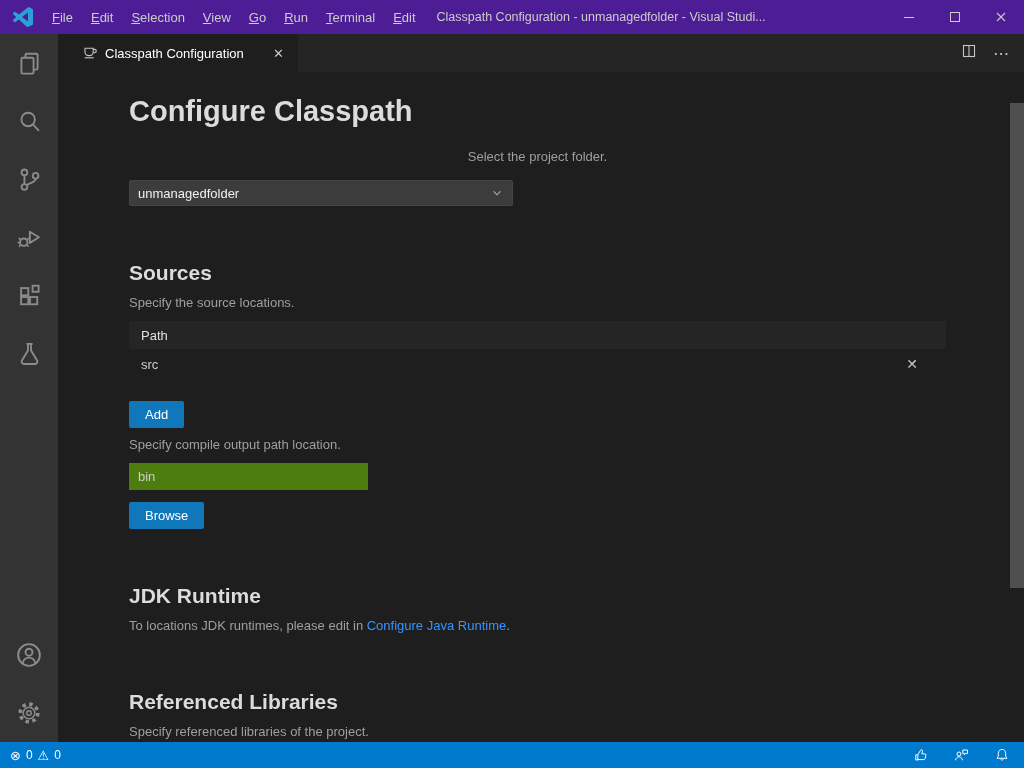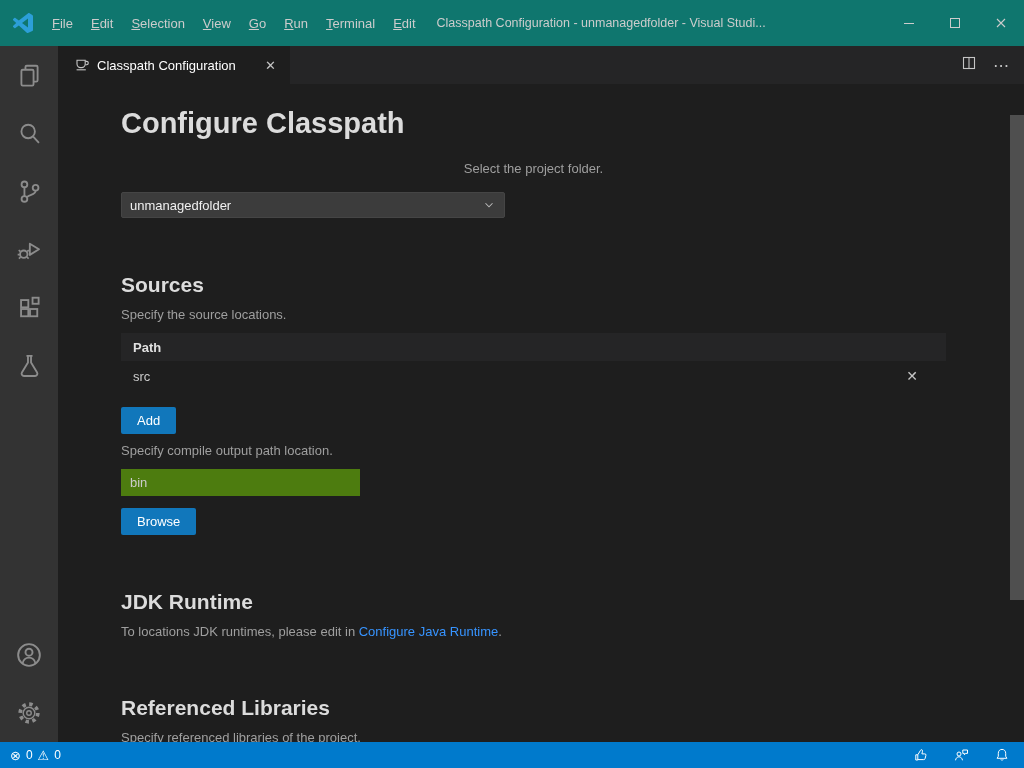--- a/index.html
+++ b/index.html
@@ -1,41 +1,41 @@
 <!DOCTYPE html>
 <html><head>
 <meta charset="utf-8">
 <style>
   * { box-sizing: border-box; margin: 0; padding: 0; }
   html,body { width:1024px; height:768px; overflow:hidden; background:#1e1e1e;
     font-family:"Liberation Sans","DejaVu Sans",sans-serif; }
   .window { width:1024px; height:768px; display:flex; flex-direction:column; }
 
   
-  .titlebar { height:46px; background:#0f766e; display:flex; align-items:center;
+  .titlebar { height:34px; background:#4c1d95; display:flex; align-items:center;
     color:#cccccc; font-size:13px; flex-shrink:0; }
   .logo { margin-left:13px; width:20px; height:20px; display:flex; align-items:center; }
   .menubar { display:flex; margin-left:10px; height:100%; align-items:center; }
   .menu-item { display:inline-block; padding:4px 9px; cursor:default; }
   .menu-item::first-letter { text-decoration:underline; }
   .window-title { flex:1; margin-left:12px; white-space:nowrap; overflow:hidden;
     text-overflow:ellipsis; color:#cccccc; font-size:12.5px; }
   .window-controls { display:flex; height:100%; }
   .wc-btn { width:46px; height:100%; display:flex; align-items:center; justify-content:center;
     color:#cccccc; }
 
   
   .main { flex:1; display:flex; min-height:0; }
   .activitybar { width:58px; background:#333333; display:flex; flex-direction:column;
     align-items:center; flex-shrink:0; }
   .ab-item { width:58px; height:58px; display:flex; align-items:center; justify-content:center; }
   .ab-spacer { flex:1; }
   .ab-item svg { display:block; }
 
-  .editor-col { flex:1; display:flex; flex-direction:column; min-width:0; }
+  .editor-col { flex:1; display:flex; flex-direction:column; min-width:0;padding-left:8px; }
   .tabbar { height:38px; background:#252526; display:flex; flex-shrink:0; }
   .tab { width:232px; background:#1e1e1e; display:flex; align-items:center;
     padding:0 10px 0 16px; color:#ffffff; font-size:13px; }
   .tab-icon { display:flex; margin-right:7px; }
   .tab-close { margin-left:auto; color:#c5c5c5; font-size:13px; padding:2px 4px; }
   .editor-actions { margin-left:auto; display:flex; align-items:center; gap:16px;
     padding-right:14px; color:#c5c5c5; }
   .more-glyph { font-size:16px; letter-spacing:1px; }
 
   
@@ -45,26 +45,26 @@
   h2 { font-size:21px; line-height:26px; font-weight:600; color:#dcdcdc; margin-top:54px; }
   .desc { font-size:13px; color:#9f9f9f; line-height:18px; margin-top:8px; }
   .desc.first { margin-top:18px;text-align:center; }
 
   .select { width:384px; height:26px; background:#3c3c3c; border:1px solid #454545;
     border-radius:2px; margin-top:14px; display:flex; align-items:center;
     justify-content:space-between; padding:0 8px; font-size:13px; color:#f0f0f0;text-align:center; }
 
   .table { margin-top:9px; }
   .thead { height:28px; background:#252526; display:flex; align-items:center;
-    padding:0 12px; font-size:13px; font-weight:700; color:#e0e0e0; }
+    padding:0 12px; font-size:13px; font-weight:400; color:#e0e0e0; }
   .trow { height:30px; display:flex; align-items:center; padding:0 12px;
     font-size:13px; color:#cccccc; }
   .row-remove { margin-left:auto; margin-right:16px; color:#c5c5c5; font-size:14px; }
 
-  .btn-row { margin-top:16px; }
+  .btn-row { margin-top:22px; }
   .btn-row.browse { margin-top:12px; }
   .btn { background:#1177bb; color:#ffffff; border:none; border-radius:2px;
     font-size:13px; font-family:inherit; padding:6px 16px; cursor:pointer; }
 
   .text-input { display:block; width:239px; height:27px; background:#4d7c0f; border:none;
     color:#cccccc; font-size:13px; font-family:inherit; padding:0 9px; margin-top:9px;
     outline:none; }
 
   .jdk-text a { color:#3794ff; text-decoration:none; }
 

